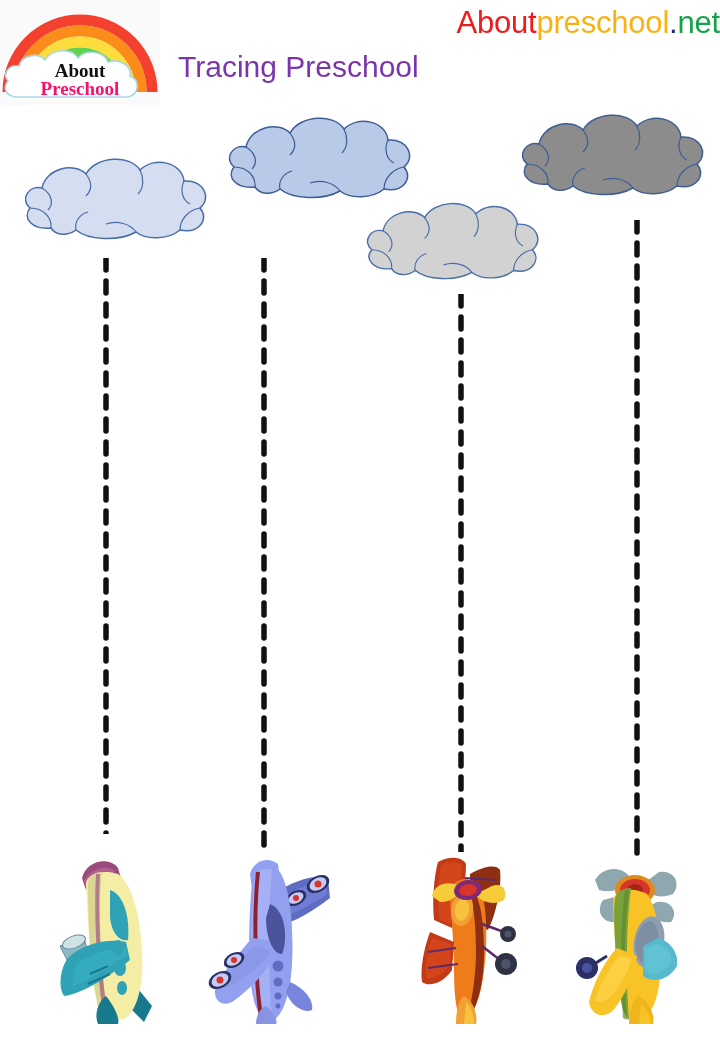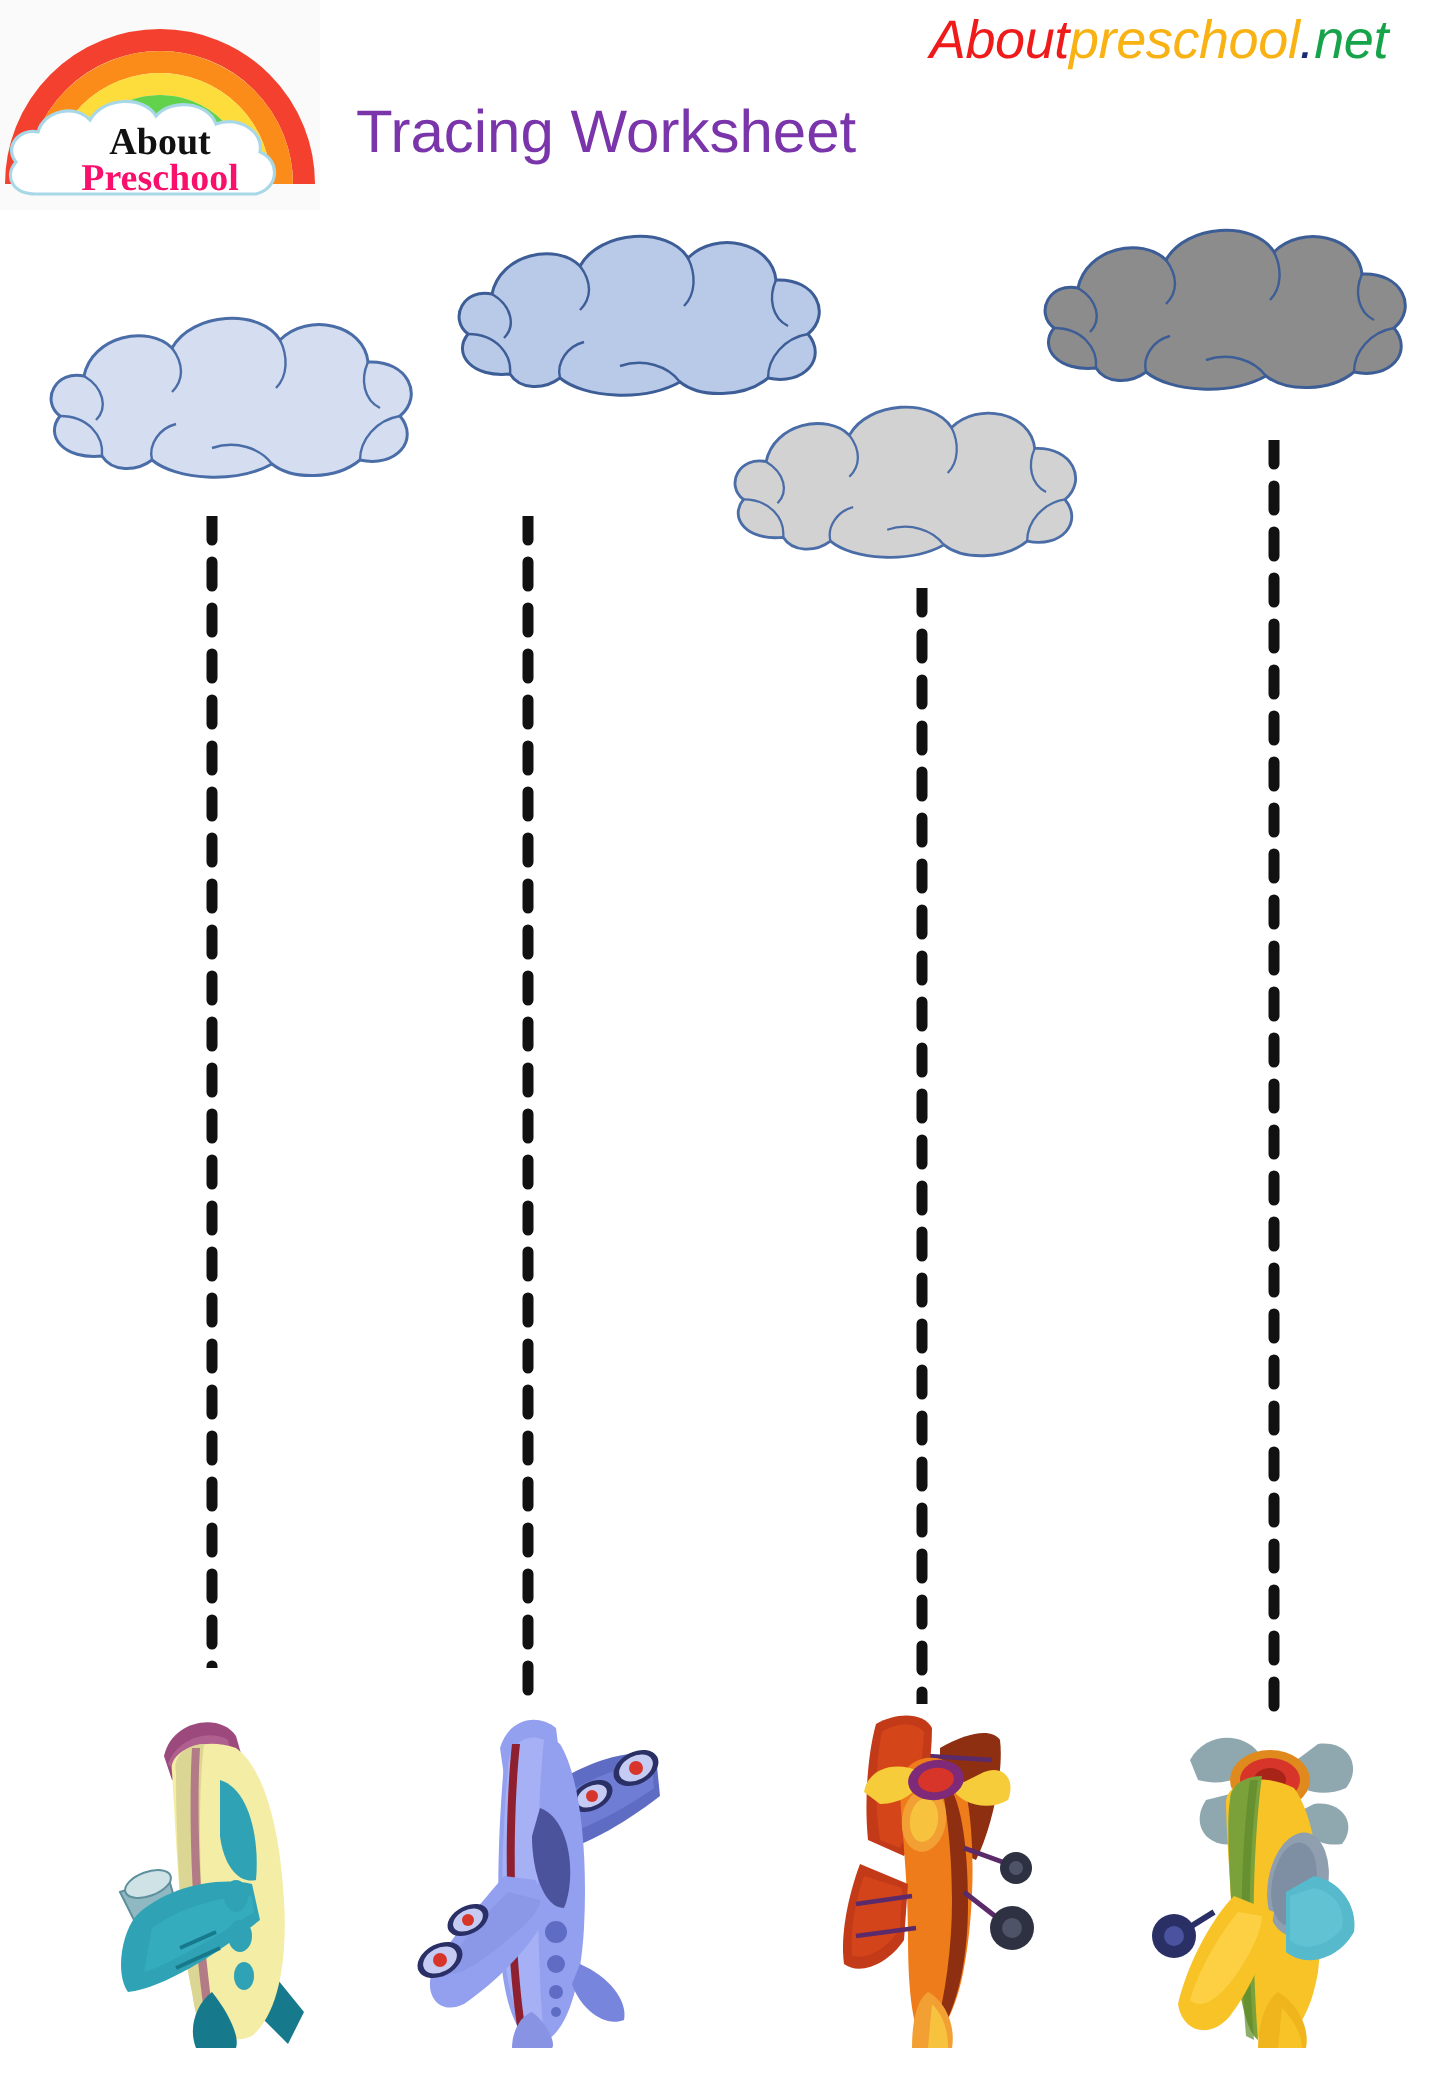--- a/index.html
+++ b/index.html
@@ -35,27 +35,26 @@
   }
   .logo-preschool {
     font-family: "Liberation Serif", serif;
     font-weight: bold;
     font-size: 19px;
     fill: #f8106c;
   }
 
   #site-url {
     position: absolute;
-    right: 26px;
+    right: 0;
     top: 5px;
-    font-size: 27px;
+    font-size: 31px;
     font-weight: 500;
     letter-spacing: -0.2px;
     white-space: nowrap;
-    font-style: italic;
   }
   .u-about     { color: #ef1b1b; }
   .u-preschool { color: #f9b213; }
   .u-dot       { color: #1a2a7a; }
   .u-net       { color: #16a34a; }
 
   #worksheet-title {
     position: absolute;
     left: 178px;
     top: 50px;
@@ -112,21 +111,21 @@
       </g>
       <text class="logo-about" x="80" y="77" text-anchor="middle">About</text>
       <text class="logo-preschool" x="80" y="95" text-anchor="middle">Preschool</text>
     </svg>
   </div>
 
   <div id="site-url">
     <span class="u-about">About</span><span class="u-preschool">preschool</span><span class="u-dot">.</span><span class="u-net">net</span>
   </div>
 
-  <div id="worksheet-title">Tracing Worksheet</div>
+  <div id="worksheet-title">Tracing Preschool</div>
 
   <div class="cloud" style="left:18px; top:148px;">
     <svg width="198" height="92" viewBox="0 0 198 92" xmlns="http://www.w3.org/2000/svg">
       <path d="M33,80
                C14,82 4,70 12,60
                C2,52 10,37 24,40
                C28,20 56,14 68,26
                C78,8 112,6 122,22
                C136,8 164,14 166,33
                C186,32 194,50 182,60

